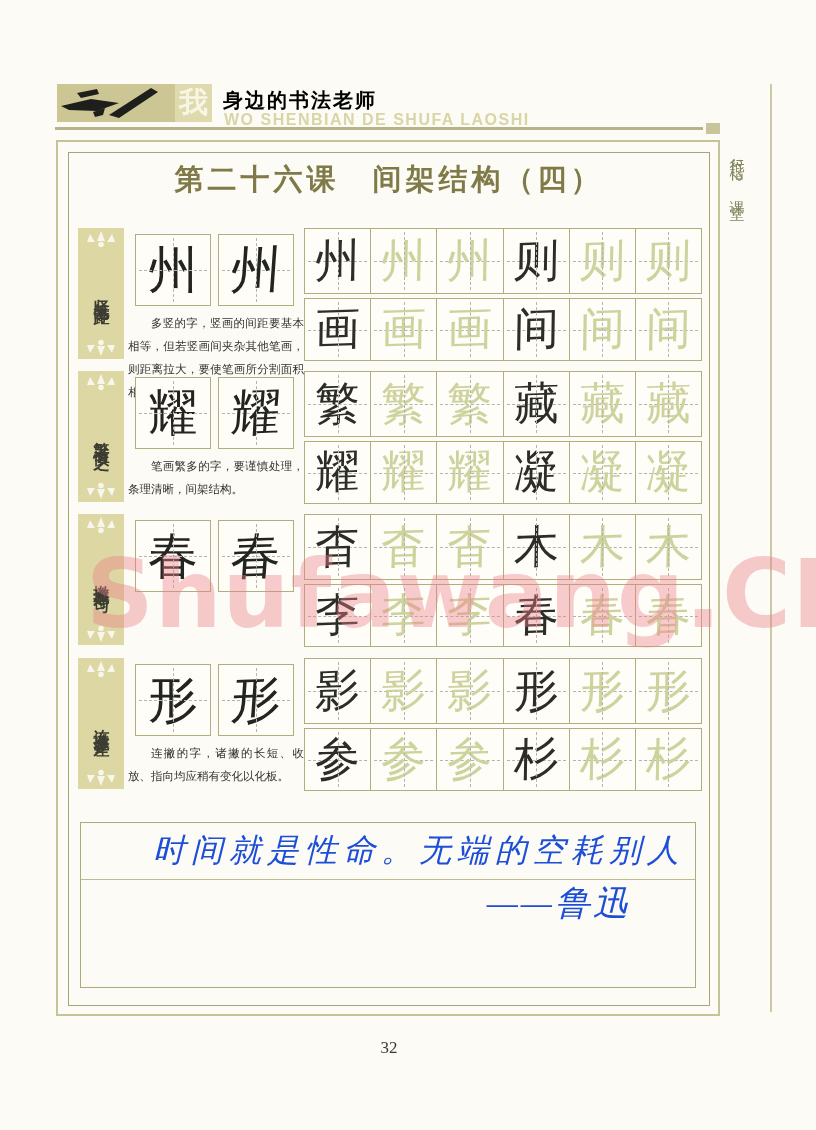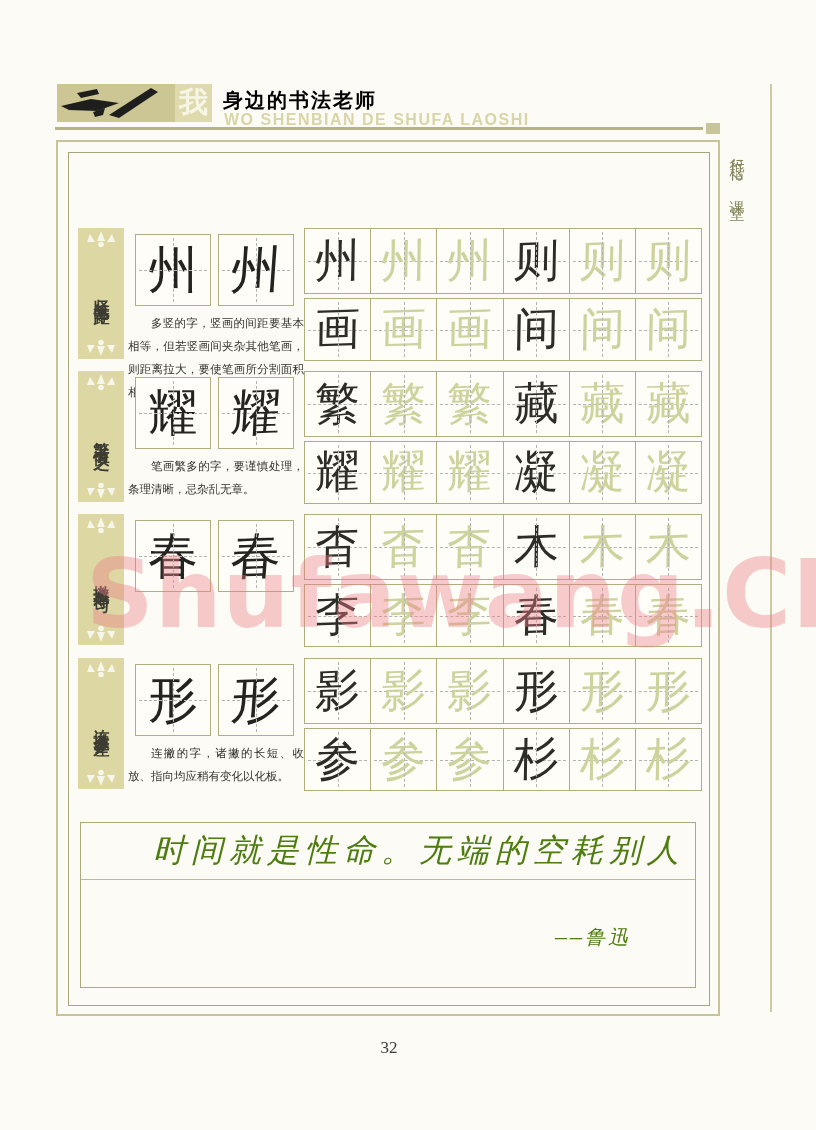--- a/index.html
+++ b/index.html
@@ -56,24 +56,24 @@
   .grid-row.r0{top:2px;height:66px;}
   .grid-row.r1{top:72px;height:63px;}
   .cell{position:relative;flex:1;display:flex;align-items:center;justify-content:center;}
   .cell + .cell{border-left:1px solid #b1ad7e;}
   .cell .ch{font-size:45px;line-height:1;transform:rotate(-2deg) skewX(-3deg);}
   .cell.dark .ch{color:#2d2d28;}
   .cell.light .ch{color:#ced29c;}
   
   #quote{position:absolute;left:80px;top:822px;width:616px;height:166px;border:1px solid #aeaa7c;
            box-sizing:border-box;z-index:2;}
-  .q-row{box-sizing:border-box;font-style:italic;color:#4d7c0f;display:flex;align-items:center;font-family:Liberation Mono, monospace;}
+  .q-row{box-sizing:border-box;font-style:italic;color:#1d4ed8;display:flex;align-items:center;}
   .q-row.q0{height:57px;border-bottom:1px solid #bfbb90;font-size:32px;letter-spacing:6px;padding-left:72px;}
   .q-row.q1{height:61px;border-bottom:1px solid #bfbb90;font-size:32px;letter-spacing:6px;padding-left:10px;}
-  .q-row.q2{height:46px;font-size:20px;justify-content:flex-end;padding-right:64px;letter-spacing:3px;margin-top:34px;}
+  .q-row.q2{height:46px;font-size:35px;justify-content:flex-end;padding-right:64px;letter-spacing:3px;}
   
   .page-number{position:absolute;left:56px;top:1038px;width:666px;text-align:center;
            font-size:17px;color:#3a3a3a;}
   .watermark{position:absolute;left:86px;top:540px;z-index:6;pointer-events:none;white-space:nowrap;
            font-family:"DejaVu Sans","Liberation Sans",sans-serif;font-size:94px;font-weight:bold;
            color:#ef7f8a;opacity:0.40;letter-spacing:1px;}
 </style>
 </head>
 <body>
 
@@ -95,20 +95,21 @@
   <div class="header-title">身边的书法老师</div>
   <div class="header-pinyin">WO SHENBIAN DE SHUFA LAOSHI</div>
   <div class="header-rule"></div>
   <div class="header-square"></div>
 
   <div class="side-label">行楷32课堂</div>
   <div class="side-rule"></div>
 
   <div class="outer-frame"></div>
   <div class="inner-frame"></div>
+  <div class="lesson-title">第二十六课　间架结构（四）</div>
 
   <div id="sections">
       <div class="section">
     <div class="sec-label">
       <svg class="orn" width="34" height="18" viewBox="0 0 34 18">
         <g fill="rgba(255,255,255,0.78)">
           <path d="M17 1 L21 11 L13 11 Z"></path>
               <path d="M6 4 L11 12 L3 12 Z"></path>
           <path d="M28 4 L31 12 L23 12 Z"></path>
               <circle cx="17" cy="14.5" r="2.8"></circle>
@@ -193,21 +194,21 @@
               <circle cx="17" cy="3.5" r="2.8"></circle>
         </g>
       </svg>
     </div>
     <div class="example-box b1 guides">
       <span class="ch">耀</span>
     </div>
     <div class="example-box b2 running guides">
       <span class="ch">耀</span>
     </div>
-    <div class="sec-desc">笔画繁多的字，要谨慎处理，条理清晰，忌杂乱无章。</div>
+    <div class="sec-desc">笔画繁多的字，要谨慎处理，条理清晰，间架结构。</div>
     <div class="grid">
           <div class="grid-row r0">
             <div class="cell guides dark">
               <span class="ch">繁</span>
             </div>
             <div class="cell guides light">
               <span class="ch">繁</span>
             </div>
             <div class="cell guides light">
               <span class="ch">繁</span>

